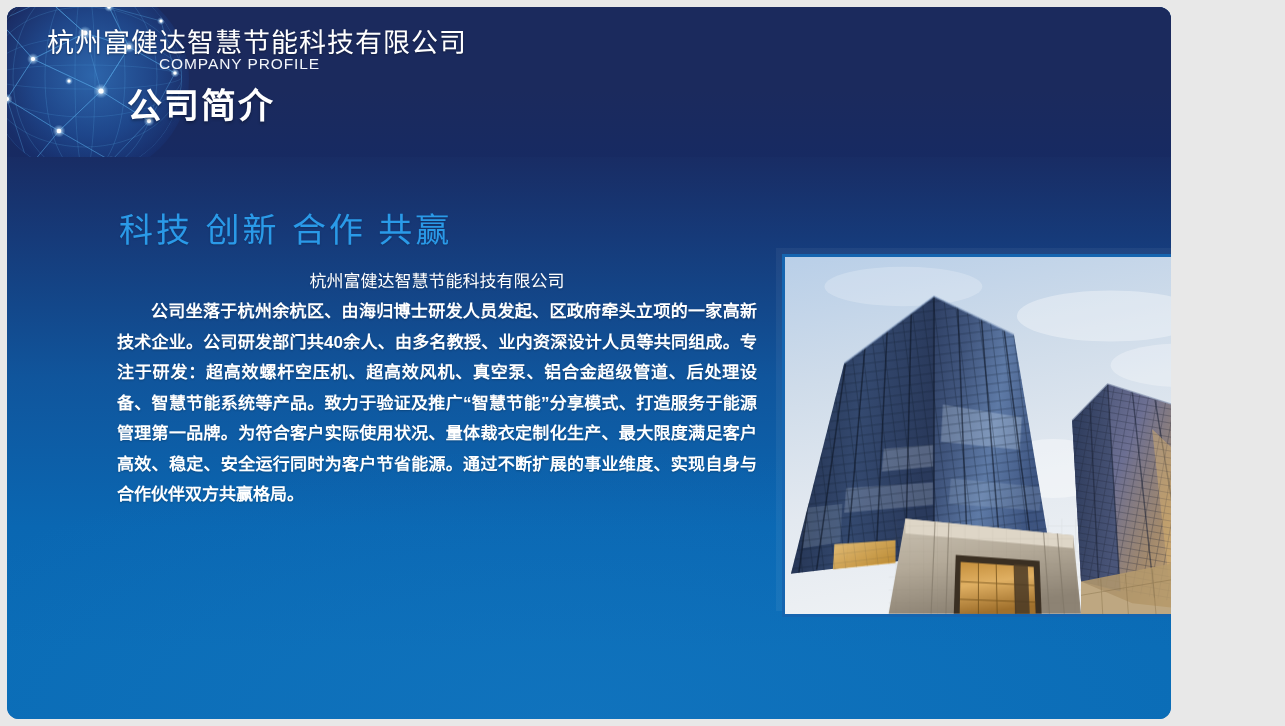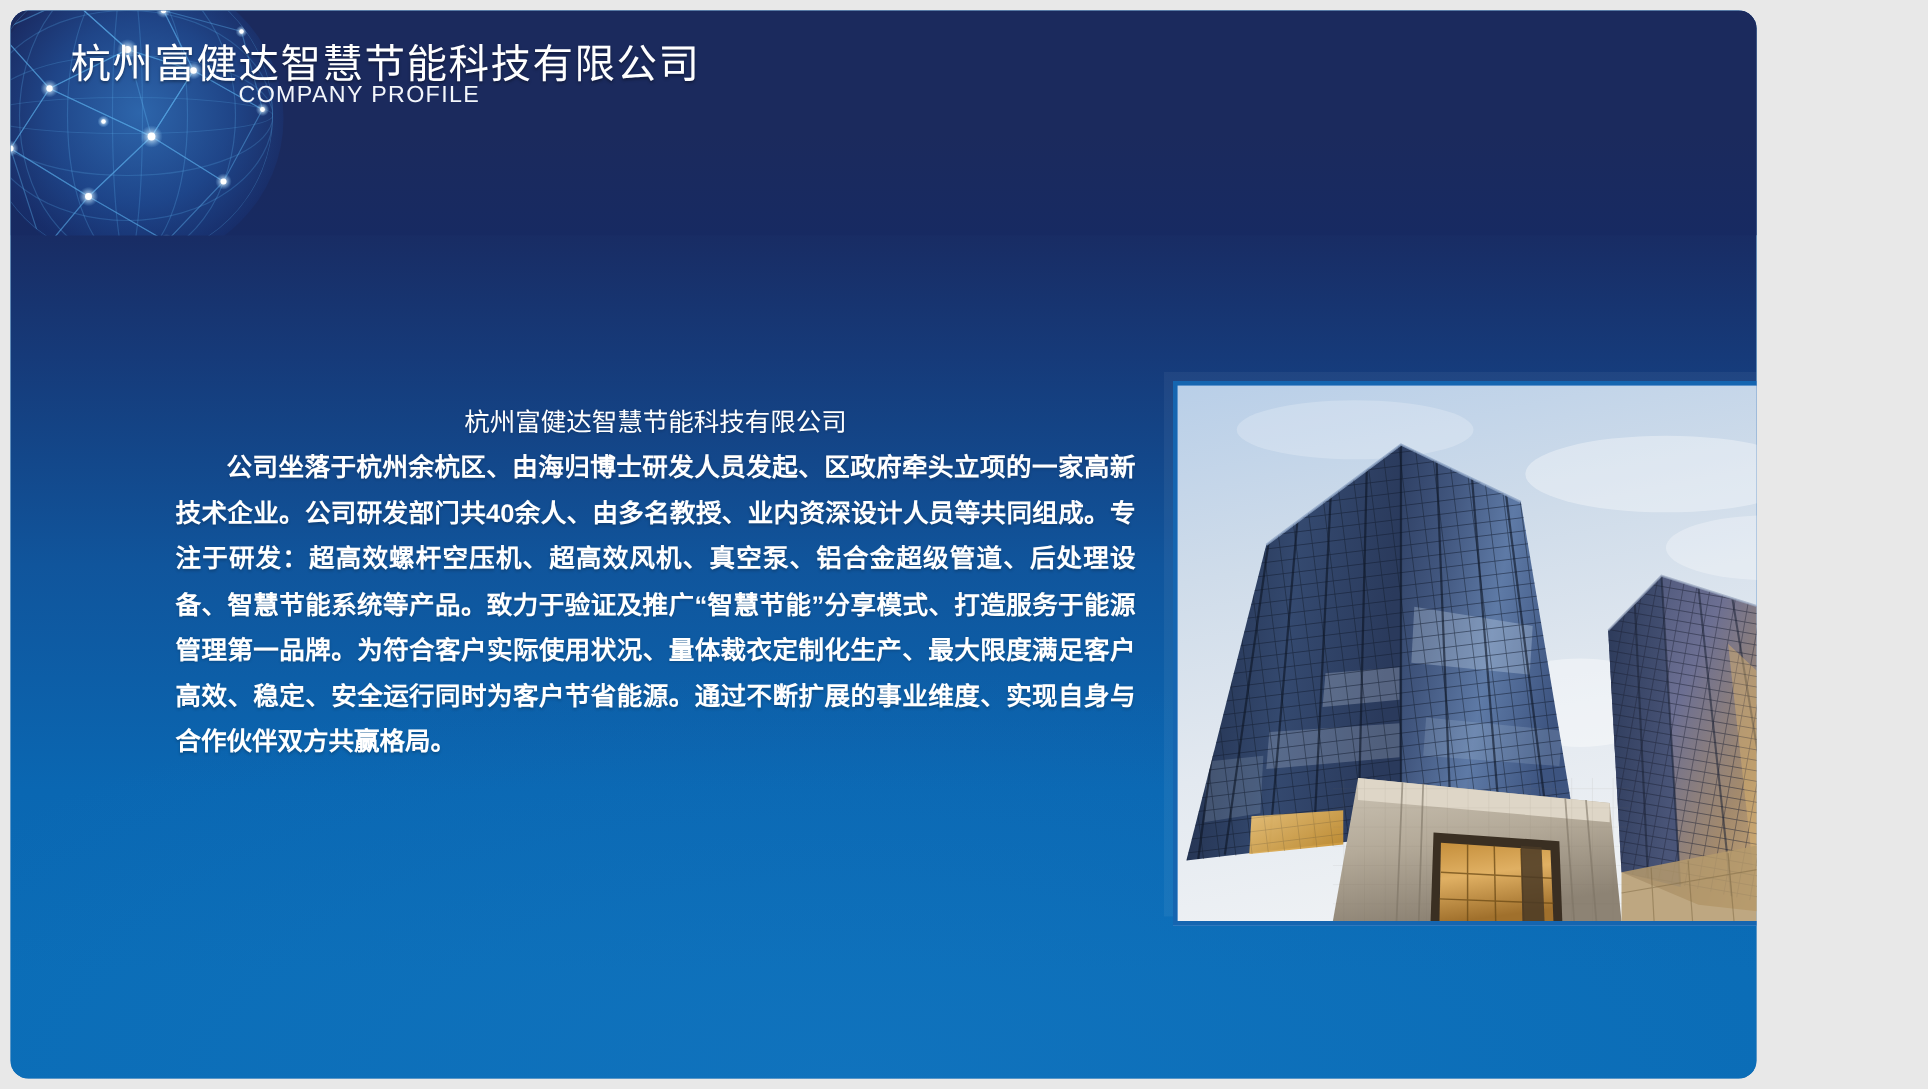--- a/index.html
+++ b/index.html
@@ -240,22 +240,24 @@
           <circle cx="80" cy="100" r="4" fill="url(#nodeGlow)"></circle>
           <circle cx="80" cy="100" r="1.5" fill="#ffffff"></circle>
         </g>
       </svg>
     </div>
 
     <div class="company-name-top">杭州富健达智慧节能科技有限公司</div>
 
     <div class="company-profile-en">COMPANY PROFILE</div>
 
+    <div class="company-profile-cn">公司简介</div>
   </div>
 
+  <div class="slogan">科技 创新  合作 共赢</div>
 
   <div class="body-block">
     <div class="body-heading">杭州富健达智慧节能科技有限公司</div>
     <div class="body-paragraph">公司坐落于杭州余杭区、由海归博士研发人员发起、区政府牵头立项的一家高新技术企业。公司研发部门共40余人、由多名教授、业内资深设计人员等共同组成。专注于研发：超高效螺杆空压机、超高效风机、真空泵、铝合金超级管道、后处理设备、智慧节能系统等产品。致力于验证及推广“智慧节能”分享模式、打造服务于能源管理第一品牌。为符合客户实际使用状况、量体裁衣定制化生产、最大限度满足客户高效、稳定、安全运行同时为客户节省能源。通过不断扩展的事业维度、实现自身与合作伙伴双方共赢格局。</div>
   </div>
 
   <div class="photo-card">
     <svg class="photo-svg" viewBox="0 0 451 363" preserveAspectRatio="none">
       <defs>
         <linearGradient id="sky" x1="0" y1="0" x2="0.25" y2="1">

